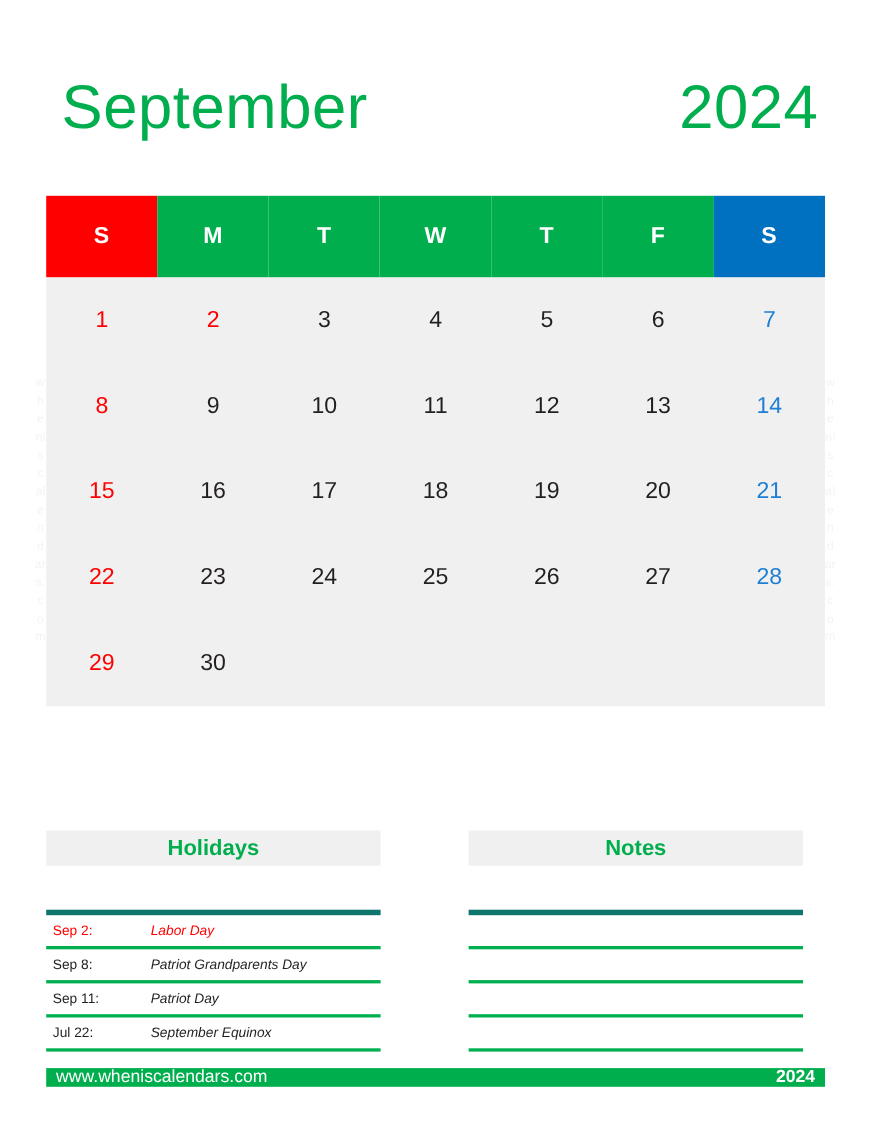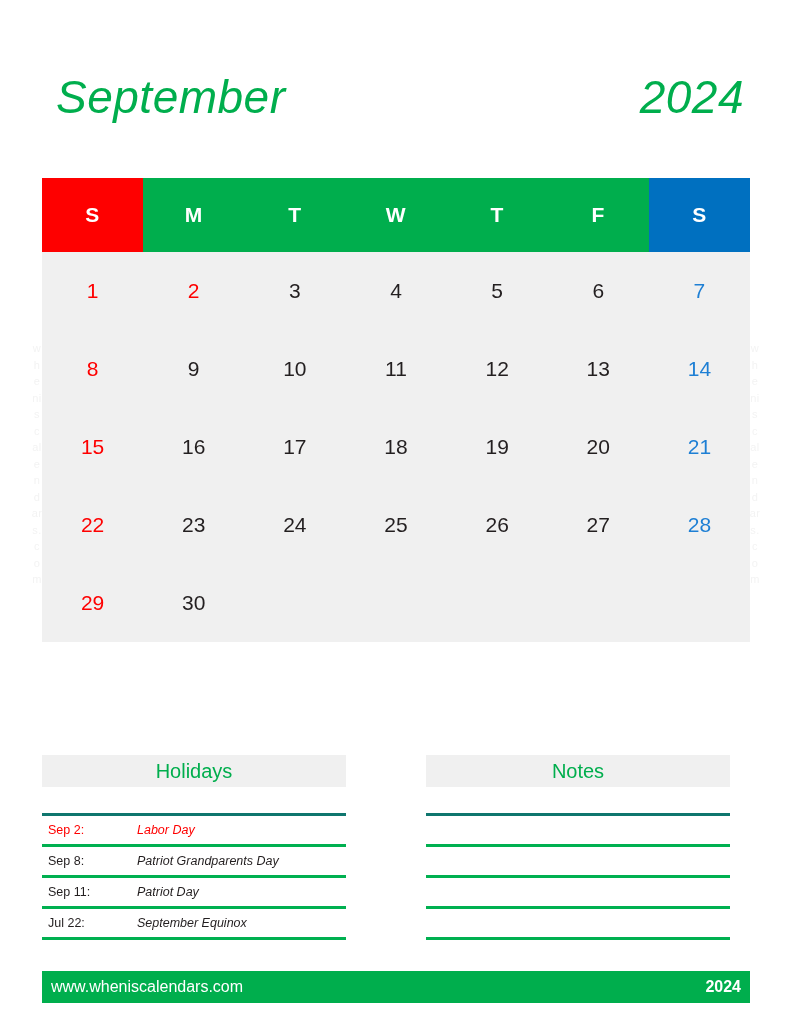--- a/index.html
+++ b/index.html
@@ -23,26 +23,25 @@
     top: 54px;
     width: 708px;
     height: 86px;
     display: flex;
     align-items: center;
     justify-content: space-between;
   }
   .title-month,
   .title-year {
     color: #00AE4D;
-    font-size: 46px;
+    font-size: 56px;
     line-height: 1;
     font-weight: 400;
     letter-spacing: 0.5px;
     white-space: nowrap;
-    font-style: italic;
   }
   .title-month { margin-left: 14px; }
   .title-year  { margin-right: 6px; }
 
   
   .watermark {
     position: absolute;
     top: 340px;
     width: 26px;
     font-size: 11px;
@@ -107,30 +106,31 @@
   }
   .panel.holidays { left: 42px;  width: 304px; }
   .panel.notes    { left: 426px; width: 304px; }
 
   .panel-head {
     background: #f0f0f0;
     height: 32px;
     display: flex;
     align-items: center;
     justify-content: center;
+    font-weight: bold;
   }
   .panel-head .panel-title {
     color: #00AE4D;
     font-size: 20px;
     line-height: 1;
   }
 
   .panel-rows {
-    margin-top: 26px;
-    border-top: 3px solid #0f766e;
+    margin-top: 40px;
+    border-top: 5px solid #0f766e;
   }
   .panel-rows .row {
     height: 28px;
     border-bottom: 3px solid #00B050;
     display: flex;
     align-items: center;
     font-size: 12.5px;
     color: #231f20;
   }
   .panel-rows .row .date {
@@ -143,21 +143,21 @@
   .panel-rows .row.is-holiday .date,
   .panel-rows .row.is-holiday .label { color: #FE0000; }
   .panel-rows .row.blank { }
 
   
   .footer {
     position: absolute;
     left: 42px;
     top: 971px;
     width: 708px;
-    height: 32px;
+    height: 17px;
     background: #00AE4D;
     display: flex;
     align-items: center;
     justify-content: space-between;
     box-sizing: border-box;
     padding: 0 9px;
   }
   .footer .site {
     color: #ffffff;
     font-size: 16px;

